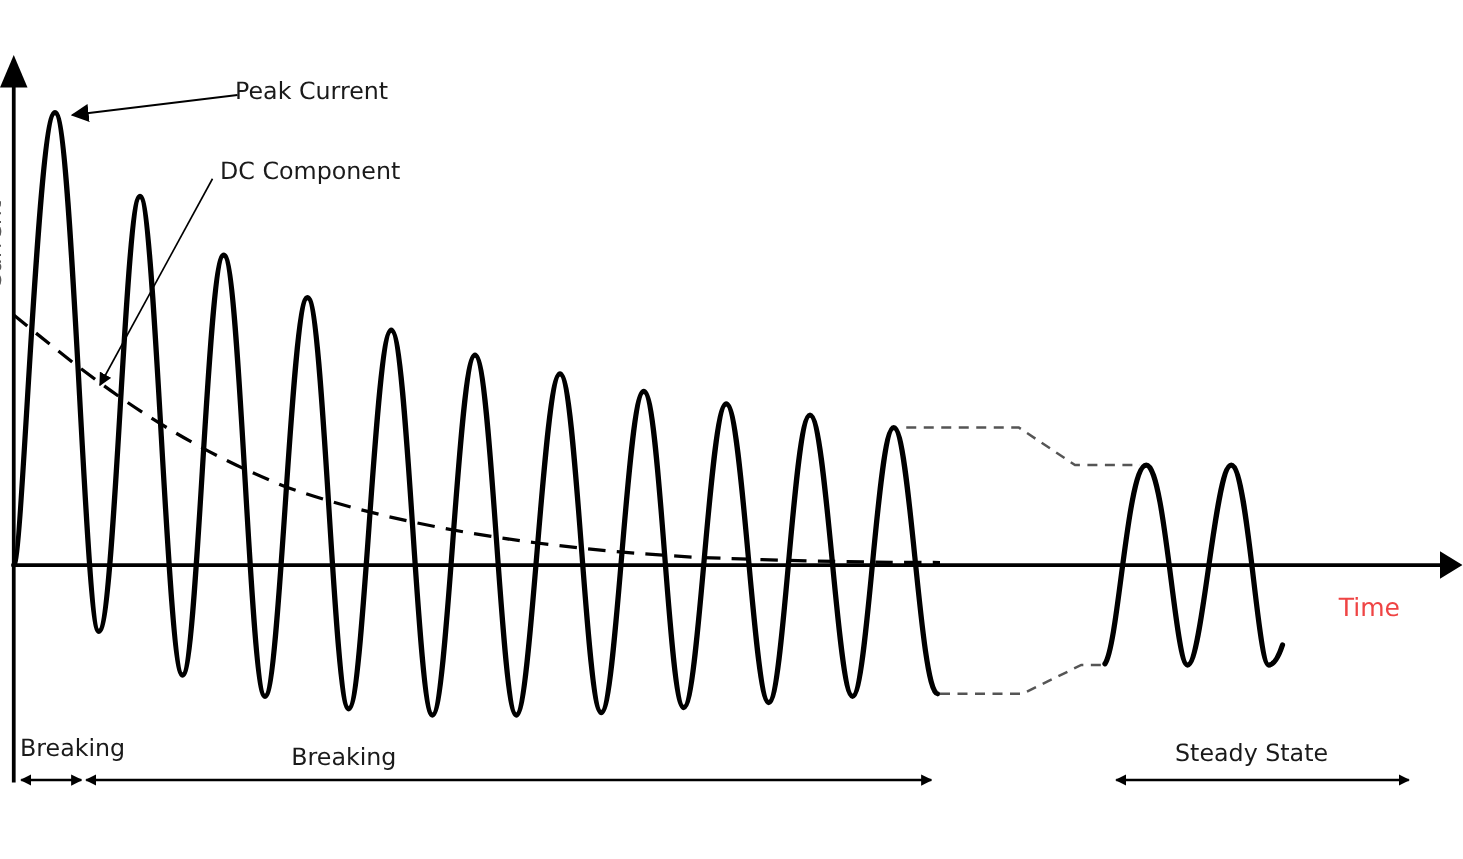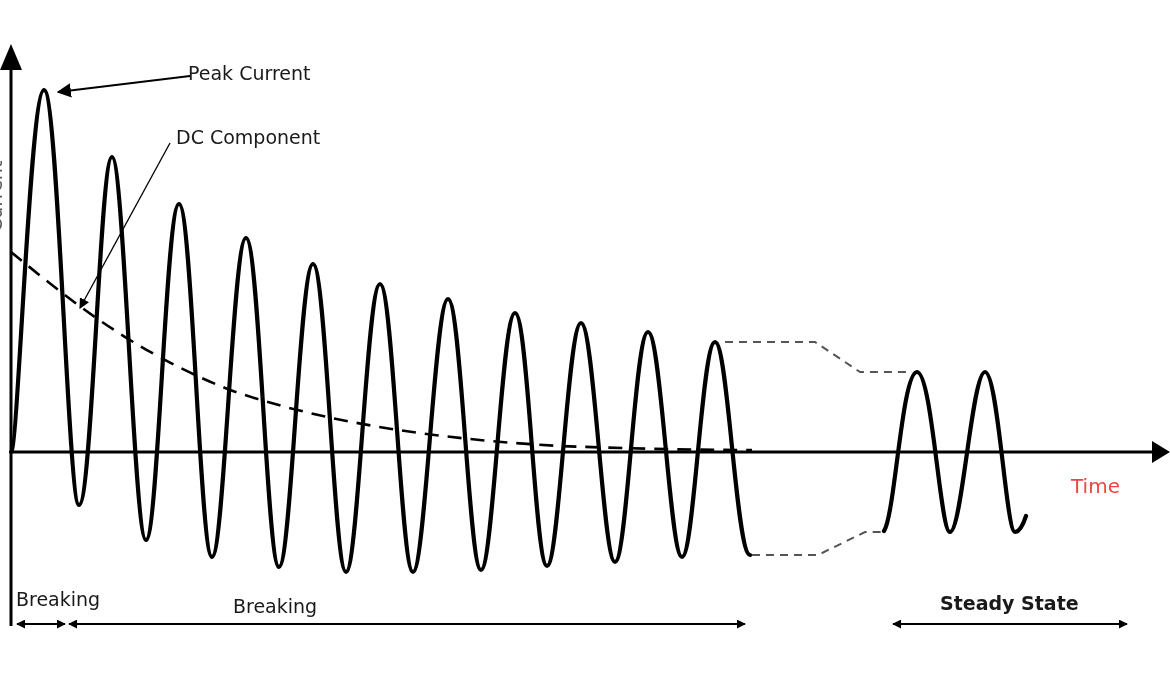--- a/index.html
+++ b/index.html
@@ -72,13 +72,13 @@
   <line x1="69" y1="624" x2="745" y2="624" stroke="#000" stroke-width="2" marker-start="url(#arrowHead)" marker-end="url(#arrowHead)"></line>
   <line x1="893" y1="624" x2="1127" y2="624" stroke="#000" stroke-width="2" marker-start="url(#arrowHead)" marker-end="url(#arrowHead)"></line>
 </svg>
 
 <div class="lbl ylabel" style="left:-14px; top:232px;">Current</div>
 <div class="lbl gray" style="left:1071px; top:476px; font-size:20px;">Time</div>
 <div class="lbl" style="left:188px; top:64px;">Peak Current</div>
 <div class="lbl" style="left:176px; top:128px;">DC Component</div>
 <div class="lbl" style="left:16px; top:590px;">Breaking</div>
 <div class="lbl" style="left:233px; top:597px;">Breaking</div>
-<div class="lbl" style="left:940px; top:594px;font-weight:bold;">Steady State</div>
+<div class="lbl" style="left:940px; top:594px;">Steady State</div>
 
 </body></html>

